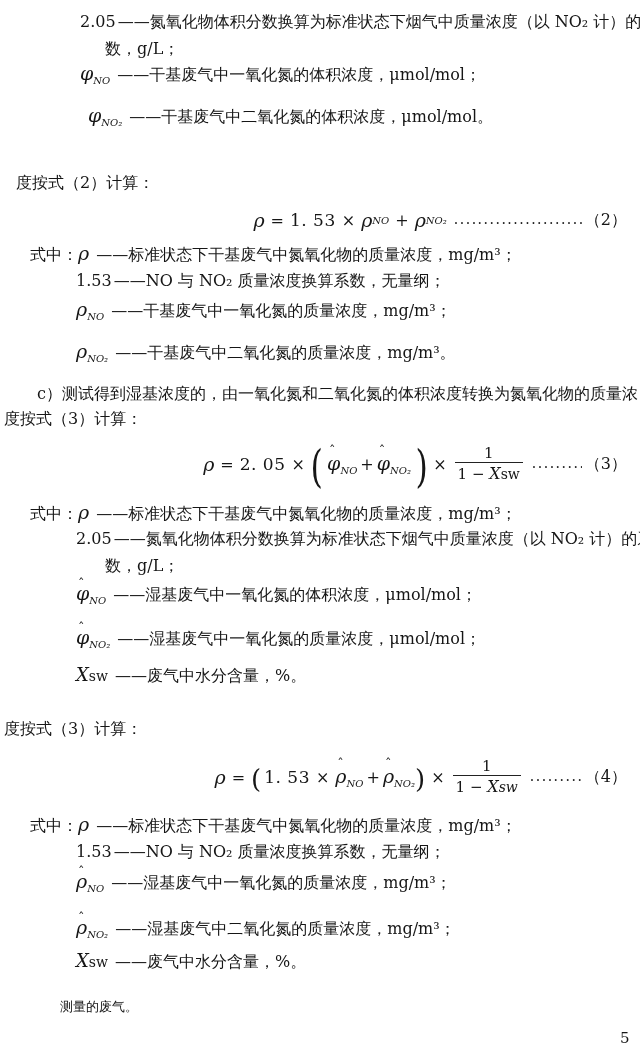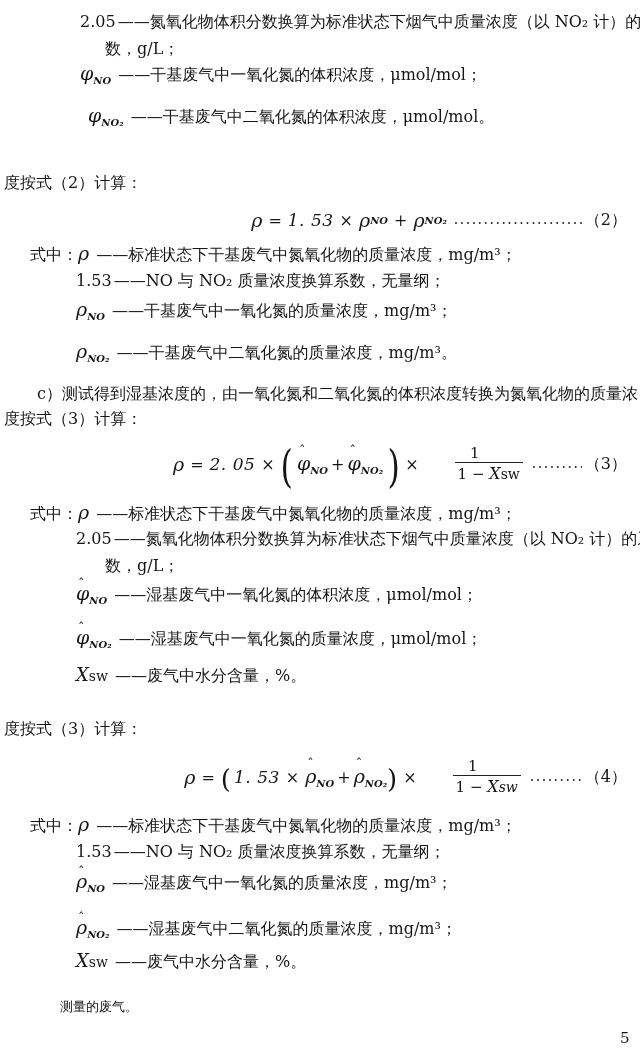--- a/index.html
+++ b/index.html
@@ -4,56 +4,56 @@
 <style>
   html,body{margin:0;padding:0;background:#e8e8e8;}
   .page{
     position:relative;width:640px;height:1051px;background:#ffffff;
     font-family:"DejaVu Serif","Liberation Serif",serif;color:#161616;
     overflow:hidden;margin:0 auto;
   }
   .ln{position:absolute;white-space:nowrap;font-size:16px;line-height:20px;}
   .desc{margin-left:2px;}
   .g{font-style:italic;font-size:19px;font-family:"DejaVu Serif","Liberation Serif",serif;}
-  sub.sb{font-size:10px;font-style:italic;letter-spacing:0;font-weight:bold;}
+  sub.sb{font-size:10px;font-style:italic;letter-spacing:0;}
   .swtxt{font-size:14px;}
   .hatwrap{position:relative;display:inline-block;}
   .hatmark{position:absolute;top:-9px;left:2px;font-size:13px;font-style:normal;color:#161616;}
   .formula{
     position:absolute;left:0;width:640px;display:flex;justify-content:flex-end;
     align-items:center;padding-right:13px;box-sizing:border-box;
   }
   .op{margin:0 6px;font-size:16px;}
-  .coef{font-size:17px;letter-spacing:0.5px;font-style:italic;}
+  .coef{font-size:17px;letter-spacing:0.5px;}
   .dotlead{overflow:hidden;display:inline-block;font-size:14px;letter-spacing:1.5px;
     margin:0 3px 0 7px;color:#222;height:18px;}
   .flabel{font-size:16px;}
   .frac{display:inline-flex;flex-direction:column;align-items:center;margin:0 2px;line-height:1.2;}
   .fnum{font-size:15px;padding:0 2px;}
-  .fden{border-top:1px solid #222;font-size:15px;padding:1px 3px 0;margin-left:28px;}
+  .fden{border-top:1px solid #222;font-size:15px;padding:1px 3px 0;}
   .bigp{font-size:44px;font-weight:400;line-height:0;position:relative;top:3px;
     transform:scaleX(0.72);margin:0 -3px;}
   .midp{font-size:26px;line-height:0;position:relative;top:2px;}
   .note{font-size:13px;line-height:17px;}
   .note-label{font-weight:bold;}
   .pagenum{font-size:15px;}
 </style>
 </head>
 <body>
 
 <div class="page">
 
   <div class="ln" style="left:80px;top:12px"><span>2.05</span><span class="desc">——氮氧化物体积分数换算为标准状态下烟气中质量浓度（以 NO₂ 计）的系</span></div>
   <div class="ln" style="left:105px;top:39px"><span>数，g/L；</span></div>
 
   <div class="ln" style="left:80px;top:63px"><span class="g">φ</span><sub class="sb">NO</sub><span class="desc"> ——干基废气中一氧化氮的体积浓度，μmol/mol；</span></div>
 
   <div class="ln" style="left:88px;top:105px"><span class="g">φ</span><sub class="sb">NO₂</sub><span class="desc"> ——干基废气中二氧化氮的体积浓度，μmol/mol。</span></div>
 
-  <div class="ln" style="left:4px;top:173px"><span>度按式（2）计算：</span></div>
+  <div class="ln" style="left:16px;top:173px"><span>度按式（2）计算：</span></div>
 
   <div class="formula" style="top:198px;height:44px">
     <span class="g">ρ</span>
     <span class="op">=</span>
     <span class="coef">1. 53</span>
     <span class="op">×</span>
     <span class="g">ρ</span>
       <sub class="sb">NO</sub>
     <span class="op">+</span>
     <span class="g">ρ</span>

